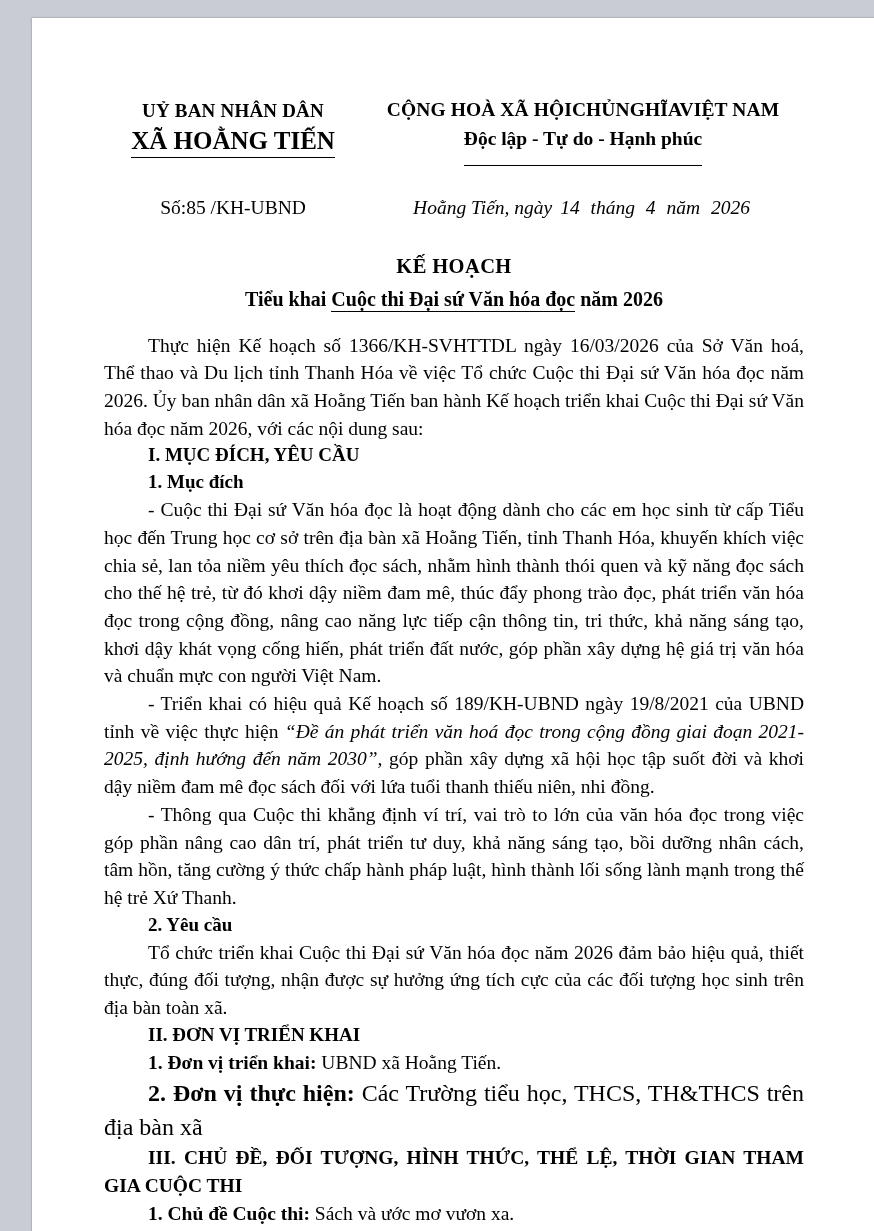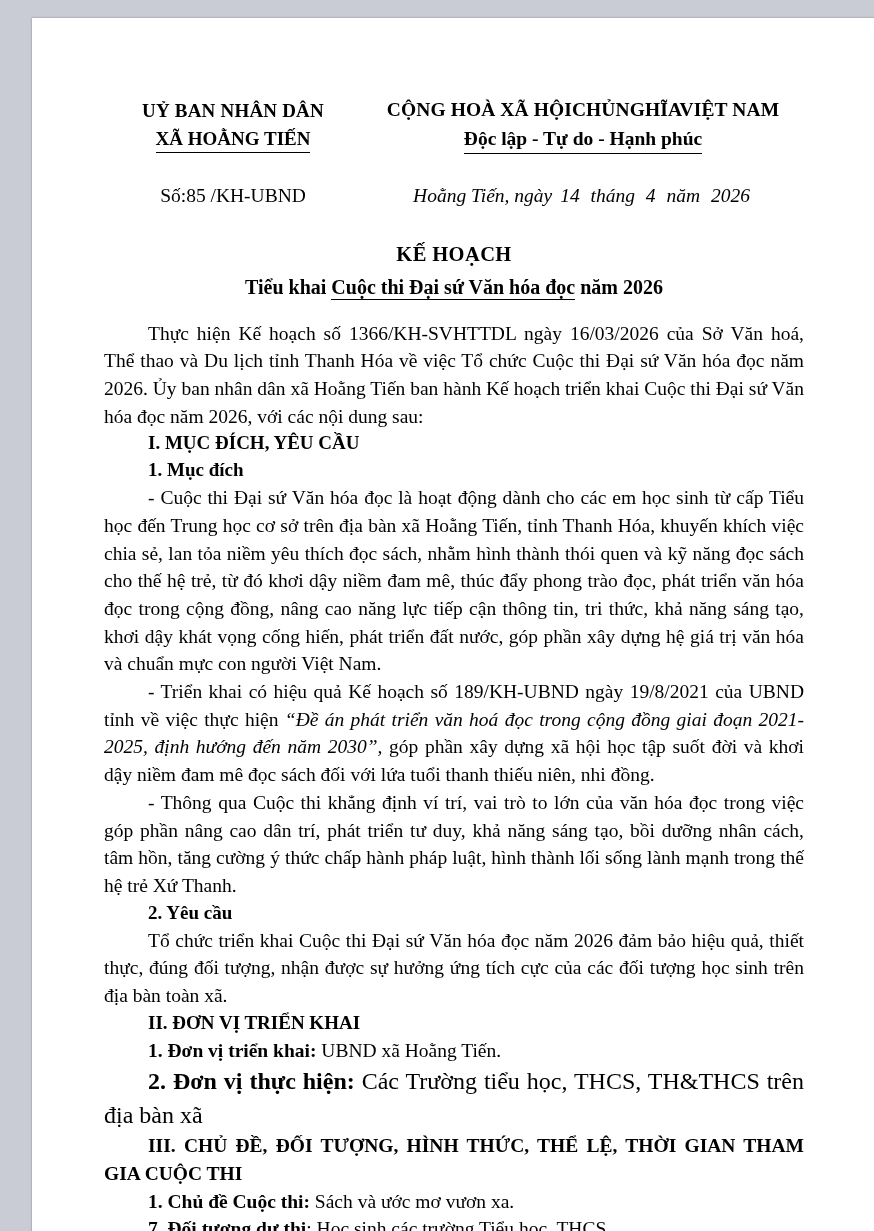--- a/index.html
+++ b/index.html
@@ -48,37 +48,37 @@
     flex: 1;
     text-align: center;
   }
   .org-name {
     font-weight: bold;
     font-size: 19px;
     letter-spacing: 0.2px;
   }
   .org-sub {
     font-weight: bold;
-    font-size: 19px;
+    font-size: 25px;
     display: inline-block;
     border-bottom: 1.6px solid #000;
     padding-bottom: 1px;
     line-height: 1.25;
   }
   .nation {
     font-weight: bold;
     font-size: 19.5px;
     letter-spacing: 0.1px;
   }
   .motto {
     font-weight: bold;
     font-size: 19.5px;
     display: inline-block;
     border-bottom: 1.6px solid #000;
-    padding-bottom: 1px;
+    padding-bottom: 13px;
     margin-top: 1px;
   }
 
   .numdate-row {
     display: flex;
     align-items: baseline;
     margin-top: 28px;
   }
   .num {
     width: 258px;

